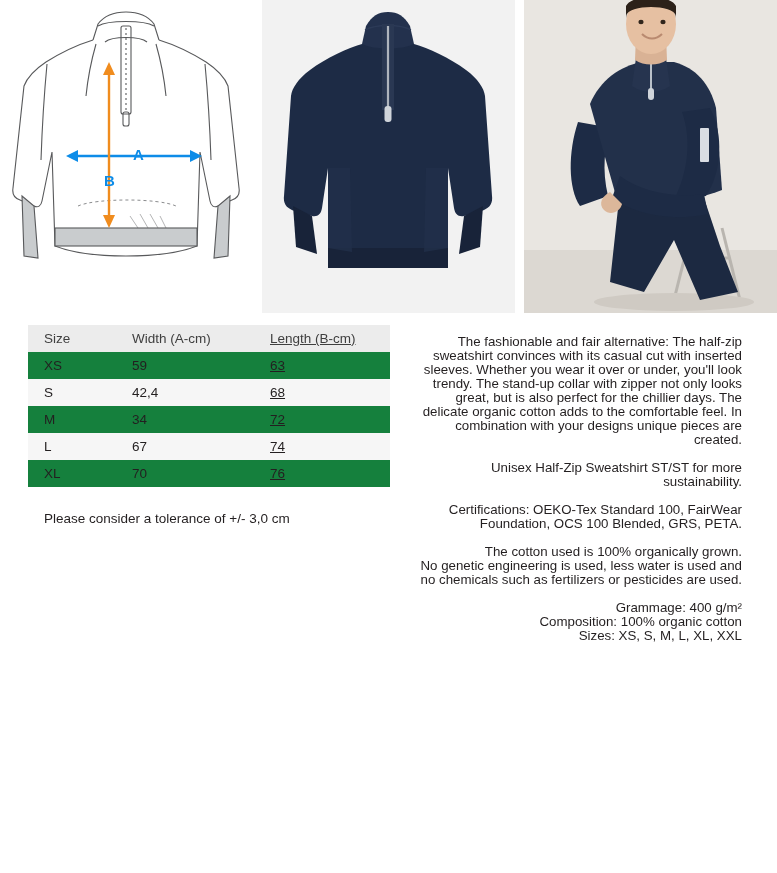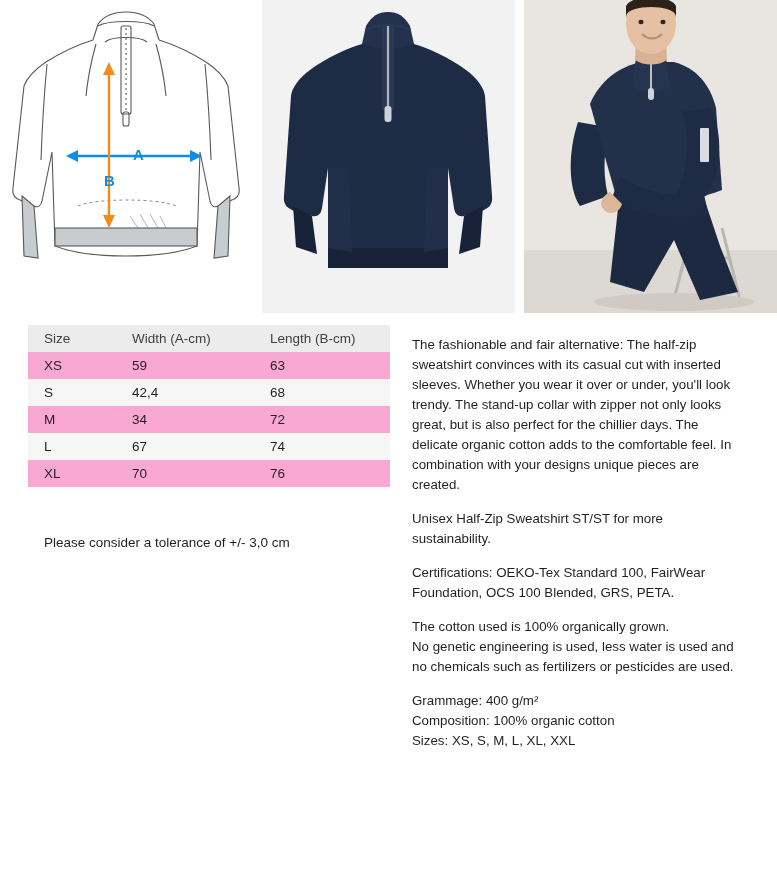--- a/index.html
+++ b/index.html
@@ -34,29 +34,29 @@
   .left-col { position: absolute; left: 28px; top: 0; width: 362px; }
   .right-col { position: absolute; left: 412px; top: 10px; width: 330px; }
 
   table.sizes { border-collapse: collapse; width: 362px; font-size: 13.5px; }
   table.sizes th, table.sizes td {
     text-align: left; font-weight: normal; color: #231f20;
     padding: 0; height: 27px; vertical-align: middle; margin-left: 12px;
   }
   table.sizes th { color: #3f3f3f; }
   table.sizes tr.head { background: #ececec; }
-  table.sizes tr.alt { background: #f9a8d4; }
+  table.sizes tr.alt { background: #15803d; }
   table.sizes tr.plain { background: #f6f6f6; }
   table.sizes .c0 { width: 104px; padding-left: 16px; }
   table.sizes .c1 { width: 138px; }
-  table.sizes .c2 { width: 120px; }
-
-  .tolerance { margin-top: 48px; padding-left: 16px; font-size: 13.5px; color: #231f20; }
-
-  .right-col p { margin: 0 0 14px 0; font-size: 13.3px; line-height: 20px; color: #231f20; }
+  table.sizes .c2 { width: 120px; text-decoration: underline; }
+
+  .tolerance { margin-top: 24px; padding-left: 16px; font-size: 13.5px; color: #231f20; }
+
+  .right-col p { margin: 0 0 14px 0; font-size: 13.3px; line-height: 14px; color: #231f20; text-align: right; }
   .right-col p.block { margin-bottom: 0; }
 </style>
 </head>
 <body>
 
 <div class="page">
 
   <div class="strip">
 
     <div class="panel tech">

